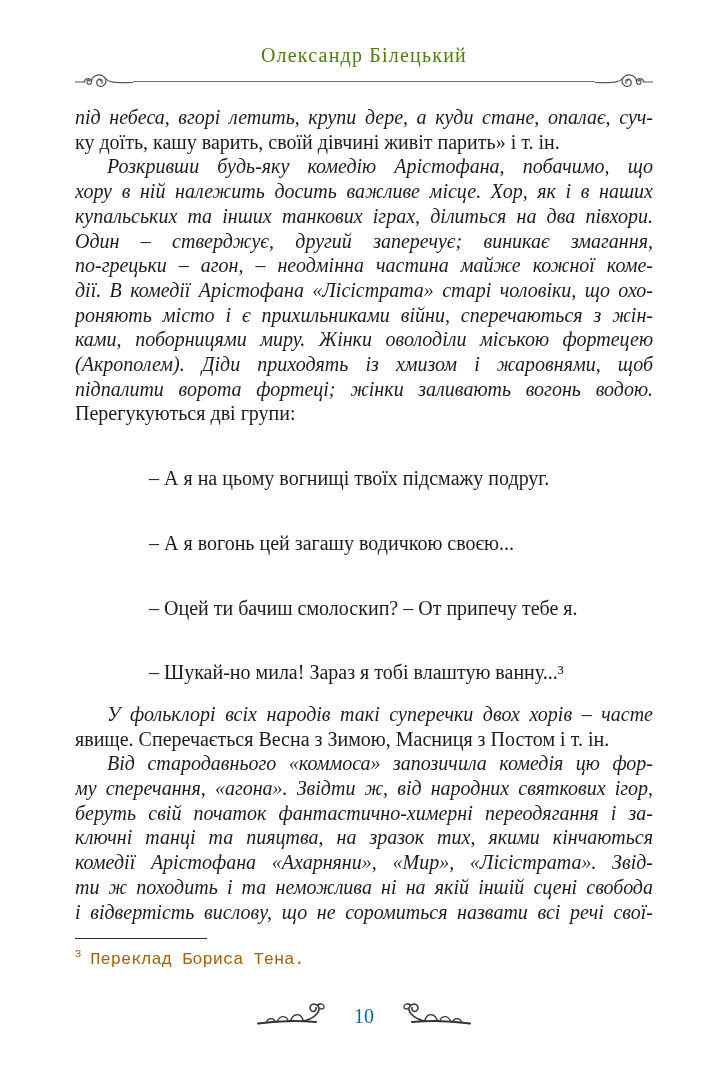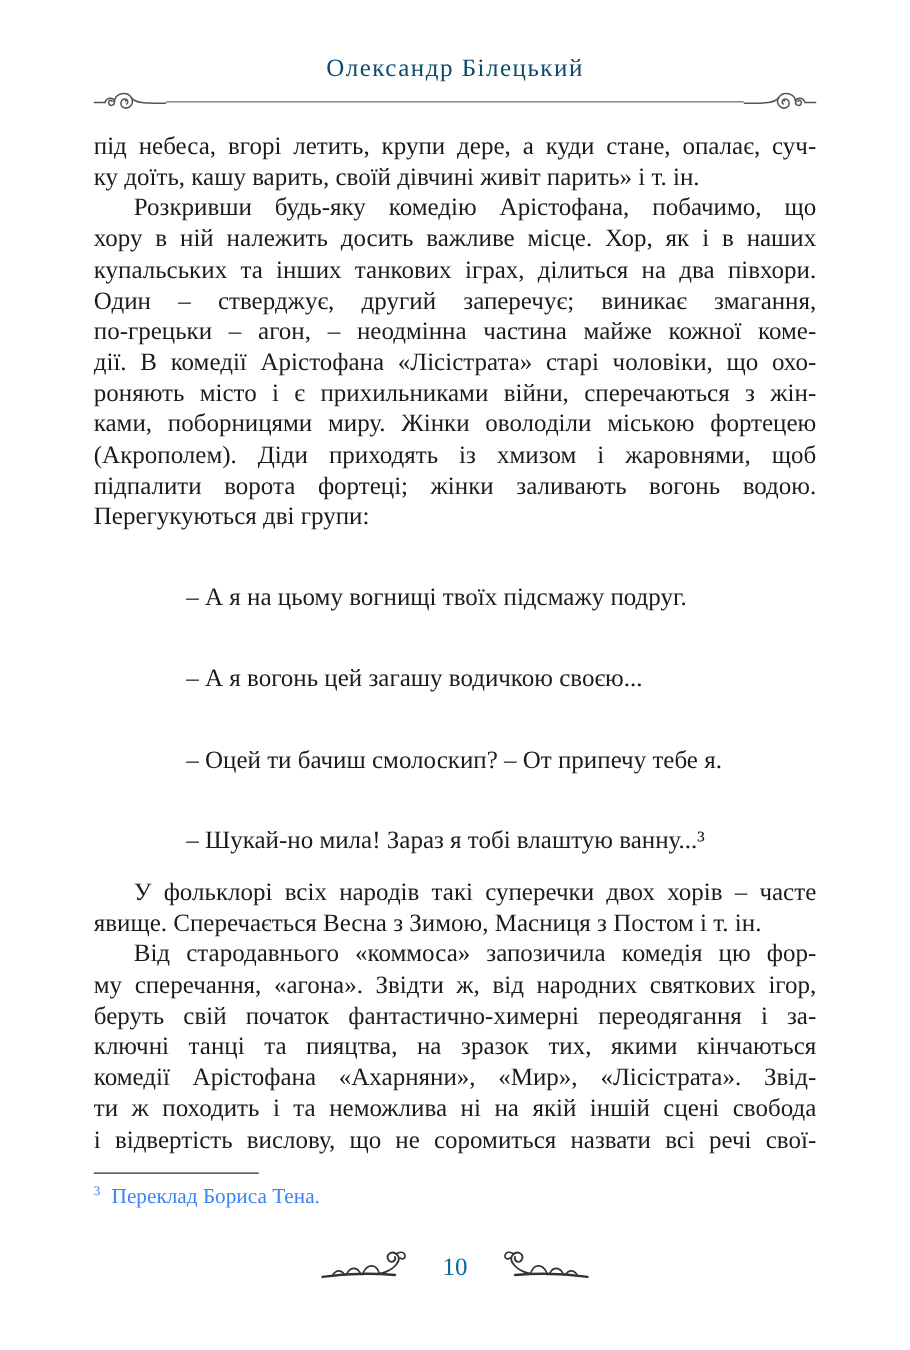--- a/index.html
+++ b/index.html
@@ -14,21 +14,21 @@
     color: #1b1b1b;
     overflow: hidden;
   }
 
   
   .running-title {
     text-align: center;
     font-size: 20px;
     line-height: 22px;
     letter-spacing: 1.2px;
-    color: #0c4a6e;
+    color: #4d7c0f;
   }
   .head-rule {
     margin-top: 3px;
     height: 24px;
     display: flex;
     align-items: center;
   }
   .head-rule .rule-line {
     flex: 1 1 auto;
     height: 0;
@@ -39,21 +39,21 @@
 
   
   .body-text { margin-top: 12px; font-size: 20px; }
   .line {
     line-height: 24.7px;
     text-align: justify;
     text-align-last: justify;
     overflow: hidden;
     white-space: nowrap;
   }
-  .line.j { white-space: normal; }
+  .line.j { white-space: normal; font-style: italic; }
   .line.last { text-align: left; text-align-last: left; white-space: normal; }
   .line.ind { text-indent: 32px; }
   .verse { margin: 17px 0; }
   .vline {
     line-height: 24.7px;
     padding-left: 74px;
     text-align: left;
     margin-top: 40px;
   }
   sup { font-size: 0.62em; }
@@ -61,21 +61,22 @@
   
   .footnote-block { margin-top: 14px; }
   .footnote-rule {
     width: 132px;
     border-top: 1.5px solid #2e2e2e;
   }
   .footnote {
     margin-top: 4px;
     font-size: 17px;
     line-height: 22px;
-    color: #3b82f6;
+    color: #a16207;
+    font-family: Liberation Mono, monospace;
   }
   .footnote .fn-marker { margin-right: 9px; }
 
   
   .page-footer {
     margin-top: 30px;
     display: flex;
     align-items: center;
     justify-content: center;
     gap: 14px;

